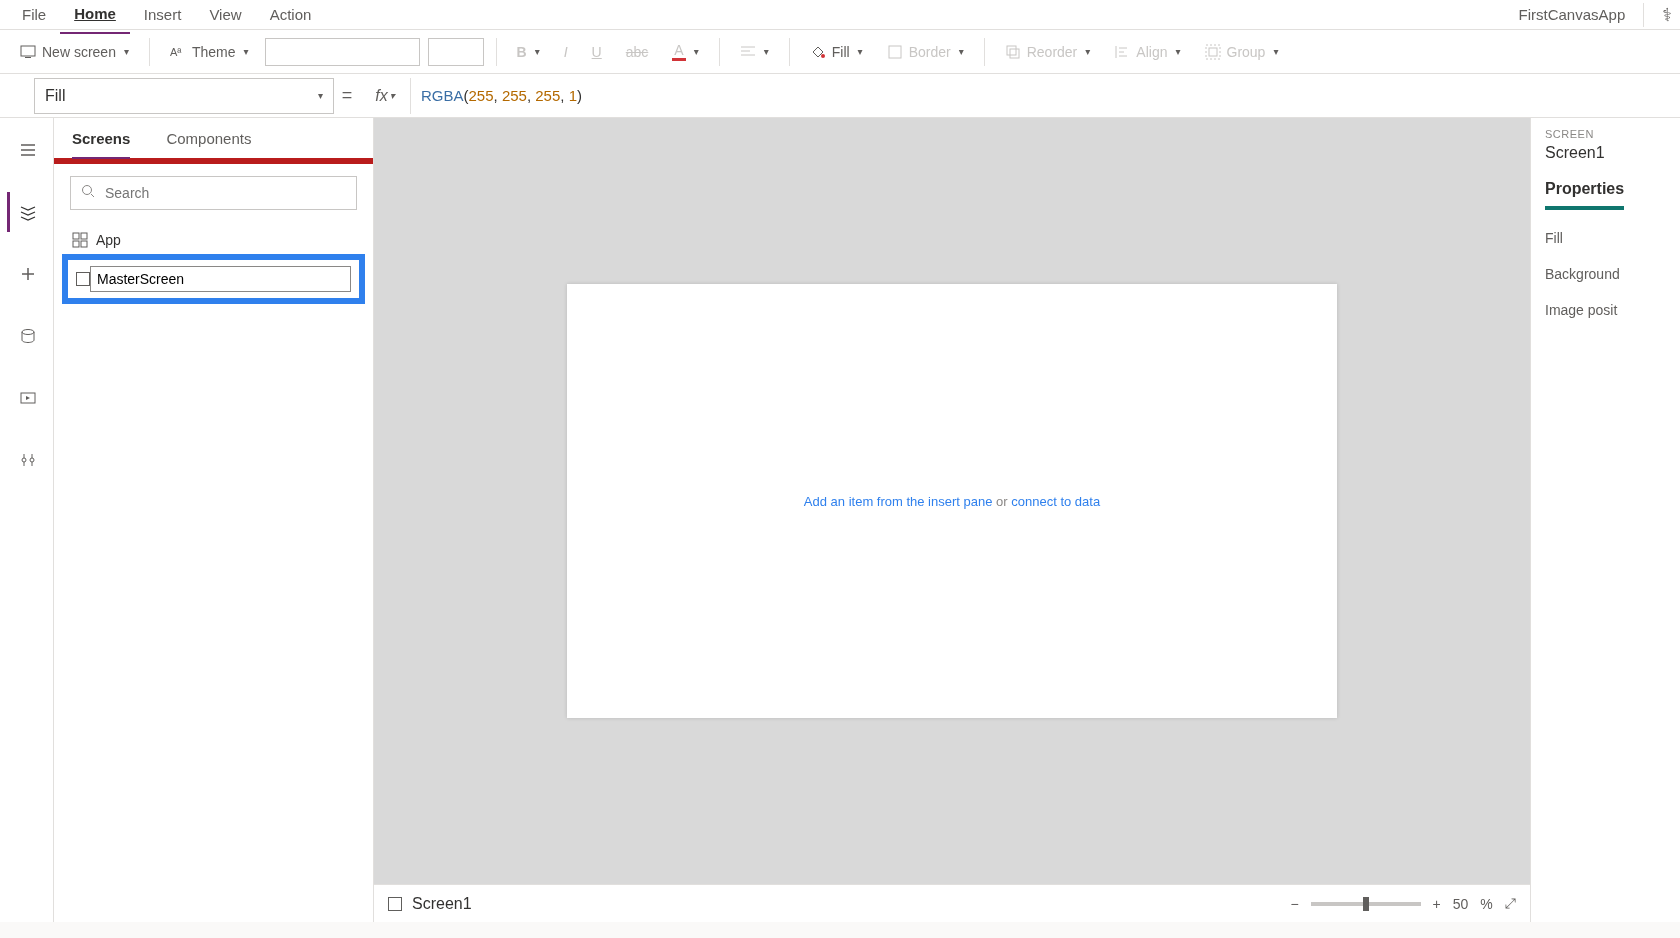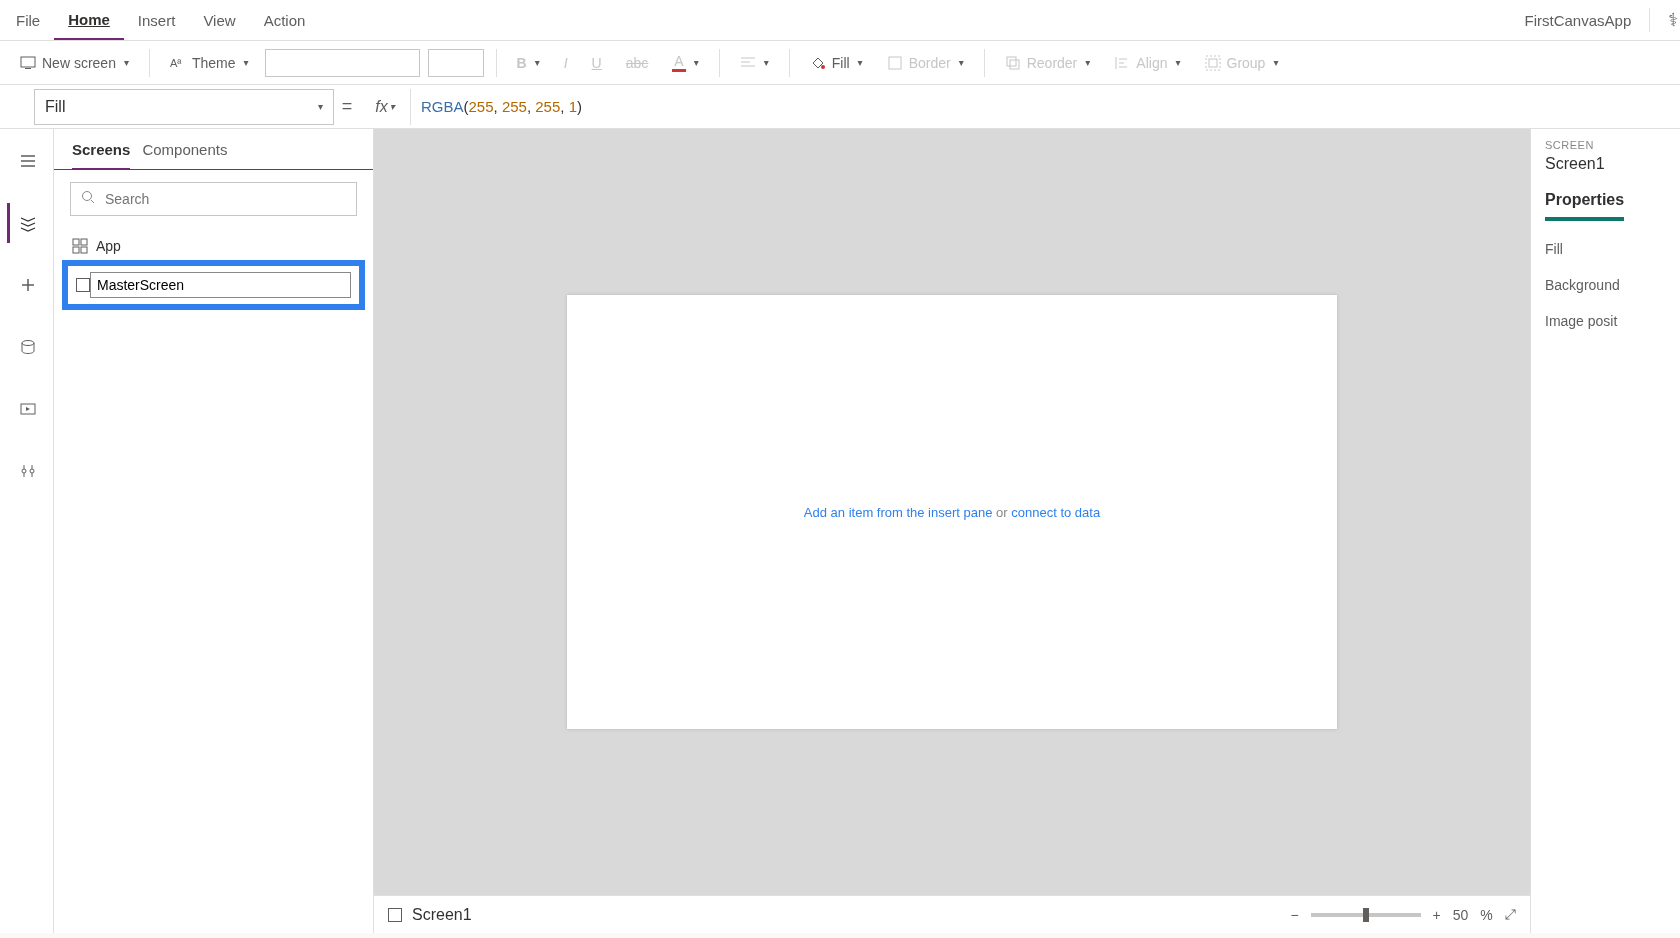--- a/index.html
+++ b/index.html
@@ -1,17 +1,17 @@
 <!DOCTYPE html>
 <html><head>
 <meta charset="utf-8">
 <style>
   * { box-sizing: border-box; font-family: "Segoe UI", Arial, sans-serif; }
   body { margin:0; padding:0; background:#faf9f8; color:#323130; overflow:hidden; width:1680px; height:938px; }
-  .topbar { display:flex; align-items:center; height:41px; border-bottom:1px solid #e1dfdd; background:#fff; padding:0 2px; }
+  .topbar { display:flex; align-items:center; height:30px; border-bottom:1px solid #e1dfdd; background:#fff; padding:0 8px; }
   .menu { display:flex; align-items:center; gap:0; }
   .menu-item { padding:10px 14px; font-size:15px; color:#605e5c; cursor:pointer; }
   .menu-item.active { color:#323130; font-weight:600; border-bottom:2px solid #742774;text-decoration:underline; }
   .topbar-right { margin-left:auto; display:flex; align-items:center; gap:12px; }
   .app-name { font-size:15px; color:#605e5c; }
   .divider-v { width:1px; height:24px; background:#e1dfdd; margin:0 6px; }
   .steth { font-size:18px; color:#605e5c; }
 
   .ribbon { display:flex; align-items:center; height:44px; border-bottom:1px solid #e1dfdd; background:#fff; padding:0 12px; gap:8px; }
   .rib-btn { display:flex; align-items:center; gap:6px; padding:4px 8px; font-size:14px; color:#605e5c; cursor:pointer; border-radius:2px; }
@@ -33,21 +33,21 @@
 
   .main { display:flex; height:calc(938px - 46px - 44px - 44px); }
   .leftrail { width:54px; background:#fff; border-right:1px solid #e1dfdd; display:flex; flex-direction:column; align-items:center; padding-top:12px; gap:22px; }
   .rail-btn { width:40px; height:40px; display:flex; align-items:center; justify-content:center; color:#605e5c; cursor:pointer; border-left:3px solid transparent; }
   .rail-btn.active { border-left:3px solid #742774; color:#323130; }
 
   .treepane { width:320px; background:#fff; border-right:1px solid #e1dfdd; display:flex; flex-direction:column; position:relative; }
   .tp-head { display:flex; align-items:center; justify-content:space-between; padding:14px 16px 6px 18px; }
   .tp-title { font-size:18px; font-weight:600; }
   .tp-close { font-size:14px; color:#605e5c; cursor:pointer; }
-  .tp-tabs { display:flex; gap:12px; padding:6px 18px 0 18px; border-bottom:1px solid #b91c1c; }
+  .tp-tabs { display:flex; gap:36px; padding:6px 18px 0 18px; border-bottom:6px solid #b91c1c; }
   .tp-tab { padding:6px 0 10px 0; font-size:15px; color:#605e5c; cursor:pointer; }
   .tp-tab.active { color:#323130; font-weight:600; border-bottom:2px solid #742774; margin-bottom:-1px; }
   .tp-search { margin:12px 16px; height:34px; border:1px solid #c8c6c4; display:flex; align-items:center; padding:0 10px; gap:8px; }
   .tp-search input { border:none; outline:none; flex:1; font-size:14px; background:transparent; }
   .tree-list { padding:4px 8px; }
   .tree-row { display:flex; align-items:center; gap:8px; padding:6px 10px; font-size:14px; color:#323130; }
   .tree-row .ic { width:16px; height:16px; display:inline-flex; }
   .tree-editwrap { border:6px solid #2f80ed; padding:6px 8px; display:flex; align-items:center; gap:0; background:#fff; }
   .tree-editwrap .sq { width:14px; height:14px; border:1px solid #605e5c; }
   .tree-editwrap input { flex:1; height:26px; border:1px solid #8a8886; padding:0 6px; font-size:14px; outline:none; }

